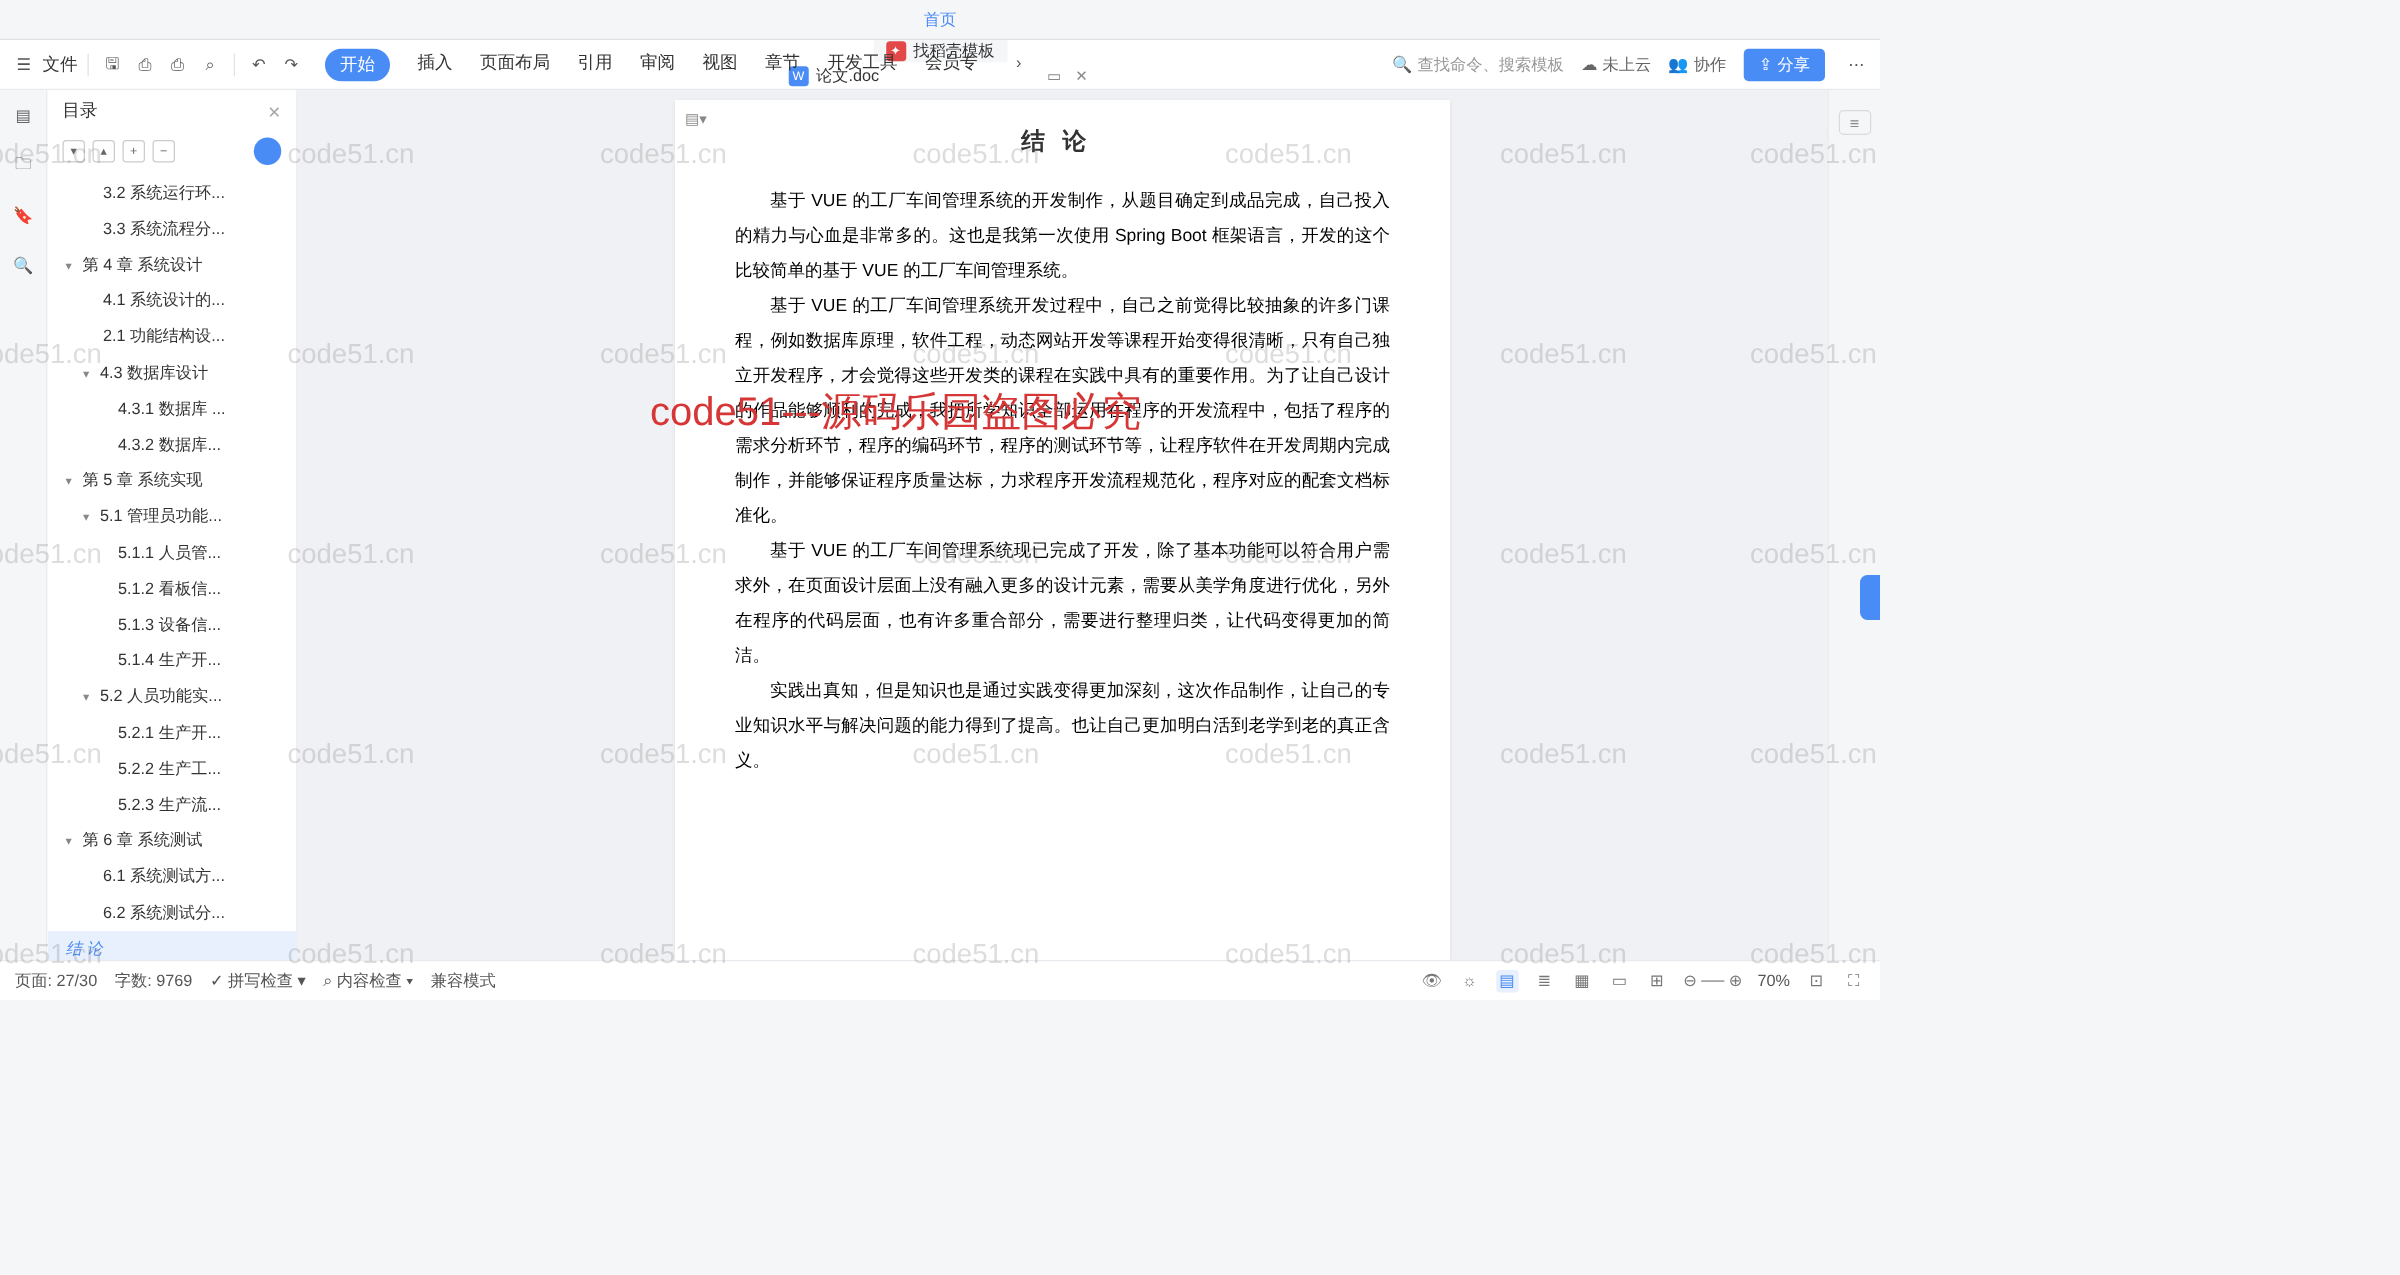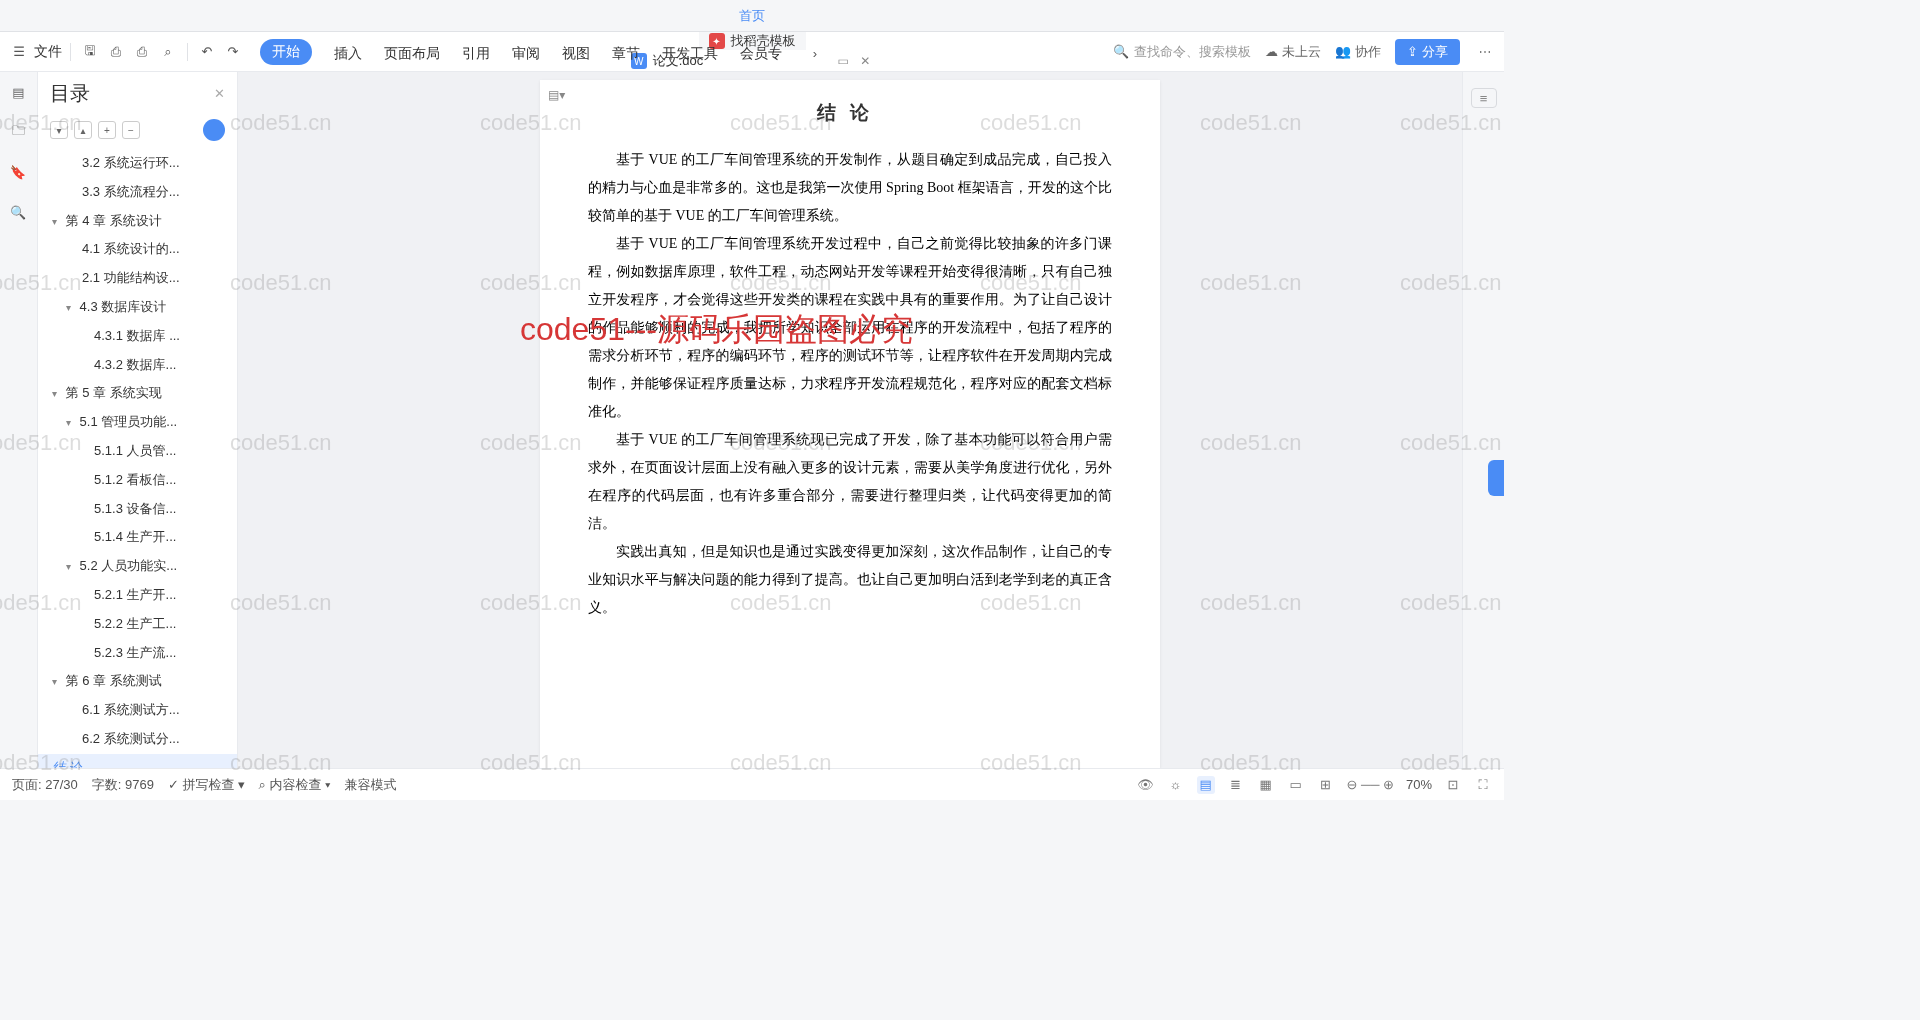--- a/index.html
+++ b/index.html
@@ -22,58 +22,58 @@
 .tab-add { width: 28px; text-align: center; color: #888; font-size: 18px; cursor: pointer; }
 .title-right { margin-left: auto; display: flex; align-items: center; gap: 12px; padding: 0 8px; }
 .login-btn { background: #ffa932; color: white; padding: 3px 10px; border-radius: 12px; font-size: 12px; display: flex; align-items: center; gap: 4px; font-style: italic; }
 .avatar-circle { width: 16px; height: 16px; border-radius: 50%; background: #ffca7a; display: inline-block; }
 .win-btn { width: 18px; height: 18px; color: #666; display: flex; align-items: center; justify-content: center; cursor: pointer; }
 
 
 .menubar { height: 40px; background: #fff; display: flex; align-items: center; padding: 0 8px; gap: 4px; border-bottom: 1px solid #e8eaee; }
 .mb-icon { width: 22px; height: 22px; display: flex; align-items: center; justify-content: center; color: #555; cursor: pointer; }
 .mb-sep { width: 1px; height: 18px; background: #e0e2e6; margin: 0 4px; }
-.menu-tabs { display: flex; align-items: flex-end; gap: 22px; margin-left: 12px; }
+.menu-tabs { display: flex; align-items: flex-start; gap: 22px; margin-left: 12px; }
 .menu-item { color: #333; font-size: 14px; cursor: pointer; padding: 2px 0; }
 .menu-item.active { background: #4a8cf5; color: white; padding: 4px 12px; border-radius: 14px; }
 .menu-right { margin-left: auto; display: flex; align-items: center; gap: 14px; }
 .search-ph { color: #999; font-size: 13px; display: flex; align-items: center; gap: 4px; }
 .cloud-info { display: flex; align-items: center; gap: 4px; color: #666; font-size: 13px; }
 .share-btn { background: #4a8cf5; color: white; padding: 4px 12px; border-radius: 4px; display: flex; align-items: center; gap: 4px; font-size: 13px; }
 
 
 .main { display: flex; height: 696px; background: #f0f1f4; }
 
 
 .far-left { width: 38px; background: #f5f6f8; display: flex; flex-direction: column; align-items: center; padding-top: 10px; gap: 20px; border-right: 1px solid #e8eaee; }
 .far-left-icon { width: 20px; height: 20px; color: #666; cursor: pointer; display: flex; align-items: center; justify-content: center; }
 
 
 .outline { width: 200px; background: #fff; display: flex; flex-direction: column; border-right: 1px solid #e8eaee; }
 .outline-head { padding: 8px 12px; display: flex; align-items: center; justify-content: space-between; }
-.outline-title { font-size: 20px; font-weight: 500; color: #333; }
+.outline-title { font-size: 14px; font-weight: 500; color: #333; }
 .outline-close { color: #aaa; cursor: pointer; }
 .outline-tools { display: flex; align-items: center; gap: 6px; padding: 4px 12px; }
 .ot-btn { width: 18px; height: 18px; border: 1px solid #ccc; border-radius: 3px; display: flex; align-items: center; justify-content: center; font-size: 10px; color: #666; cursor: pointer; }
 .ot-chat { margin-left: auto; width: 22px; height: 22px; background: #4a8cf5; border-radius: 50%; }
 .outline-tree { flex: 1; overflow-y: auto; padding: 4px 0; font-size: 13px; }
 .tree-item { padding: 4px 8px; cursor: pointer; white-space: nowrap; overflow: hidden; text-overflow: ellipsis; color: #333; line-height: 1.6; }
 .tree-item.active { background: #e8f0fe; color: #4a8cf5; font-style: italic; }
 .indent-1 { padding-left: 14px; }
 .indent-2 { padding-left: 28px; }
 .indent-3 { padding-left: 44px; }
 .indent-4 { padding-left: 56px; }
 .chev { display: inline-block; width: 10px; color: #888; font-size: 10px; }
 
 
 .doc-area { flex: 1; background: #f0f1f4; display: flex; justify-content: center; overflow-y: auto; position: relative; }
 .page { width: 620px; background: #fff; margin-top: 8px; padding: 20px 48px 40px; box-shadow: 0 1px 3px rgba(0,0,0,0.08); position: relative; }
 .page-tool { position: absolute; top: 8px; left: 8px; color: #888; font-size: 12px; }
 .doc-h { text-align: center; font-size: 19px; font-weight: 600; letter-spacing: 14px; margin-bottom: 20px; font-family: "SimSun", serif; }
-.doc-p { font-family: Liberation Serif, serif; font-size: 14px; line-height: 2.0; text-indent: 2em; text-align: justify; color: #000; }
+.doc-p { font-family: Liberation Sans, sans-serif; font-size: 14px; line-height: 2.0; text-indent: 2em; text-align: justify; color: #000; }
 
 
 .right-rail { width: 42px; background: #f5f6f8; border-left: 1px solid #e8eaee; display: flex; flex-direction: column; align-items: center; padding-top: 16px; }
 .rr-btn { width: 26px; height: 20px; border: 1px solid #d8dade; border-radius: 4px; display: flex; align-items: center; justify-content: center; color: #888; cursor: pointer; }
 
 
 .statusbar { height: 32px; background: #fff; border-top: 1px solid #e8eaee; display: flex; align-items: center; padding: 0 12px; gap: 14px; font-size: 13px; color: #555; }
 .sb-right { margin-left: auto; display: flex; align-items: center; gap: 12px; }
 .sb-icon { width: 18px; height: 18px; display: flex; align-items: center; justify-content: center; color: #777; cursor: pointer; }
 .sb-icon.active { background: #e8f0fe; color: #4a8cf5; border-radius: 3px; padding: 2px; }

